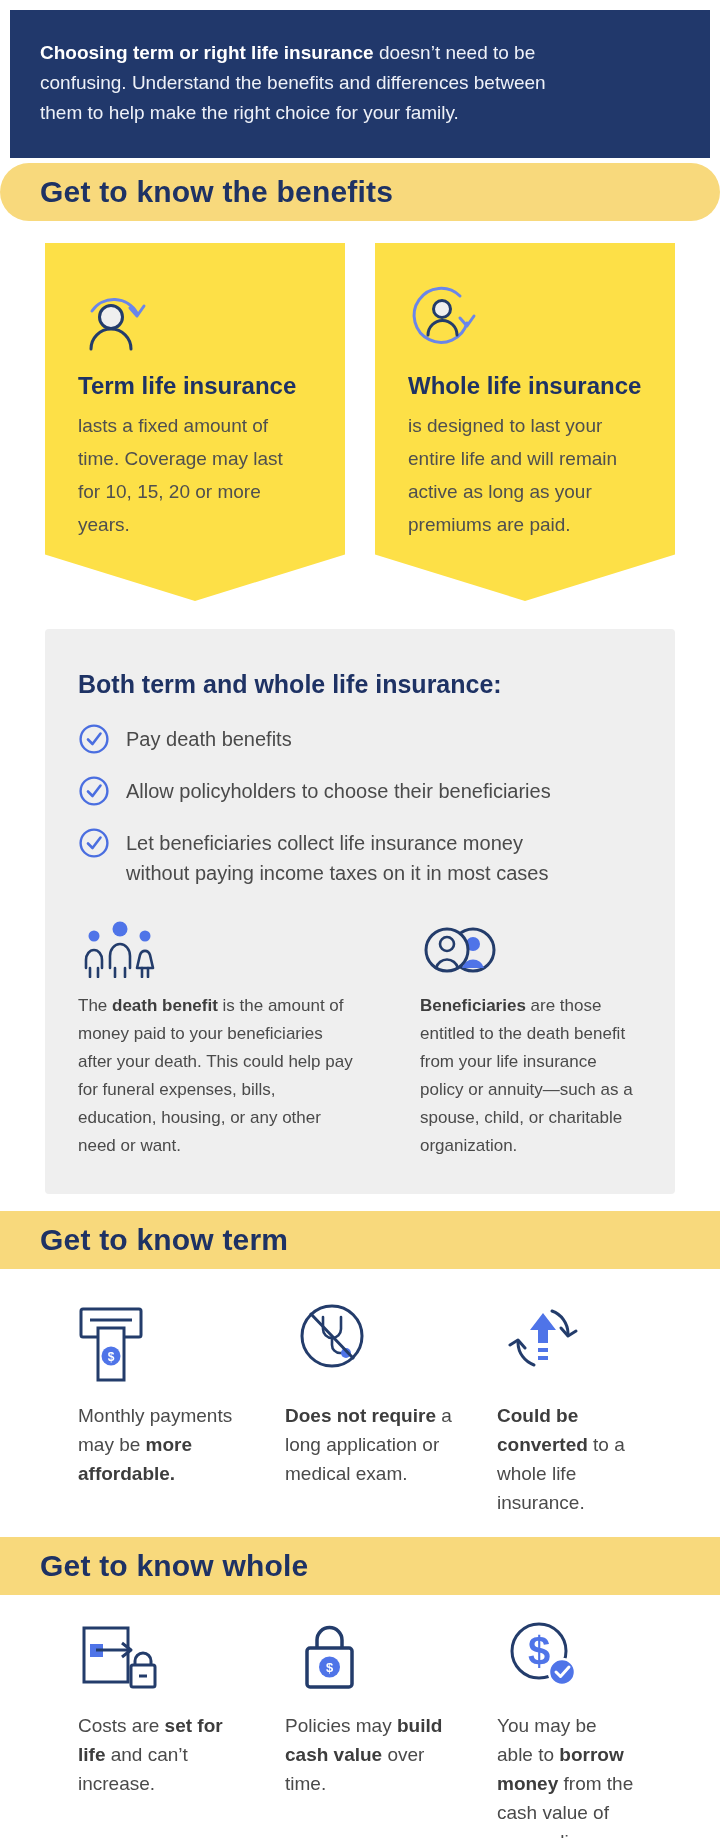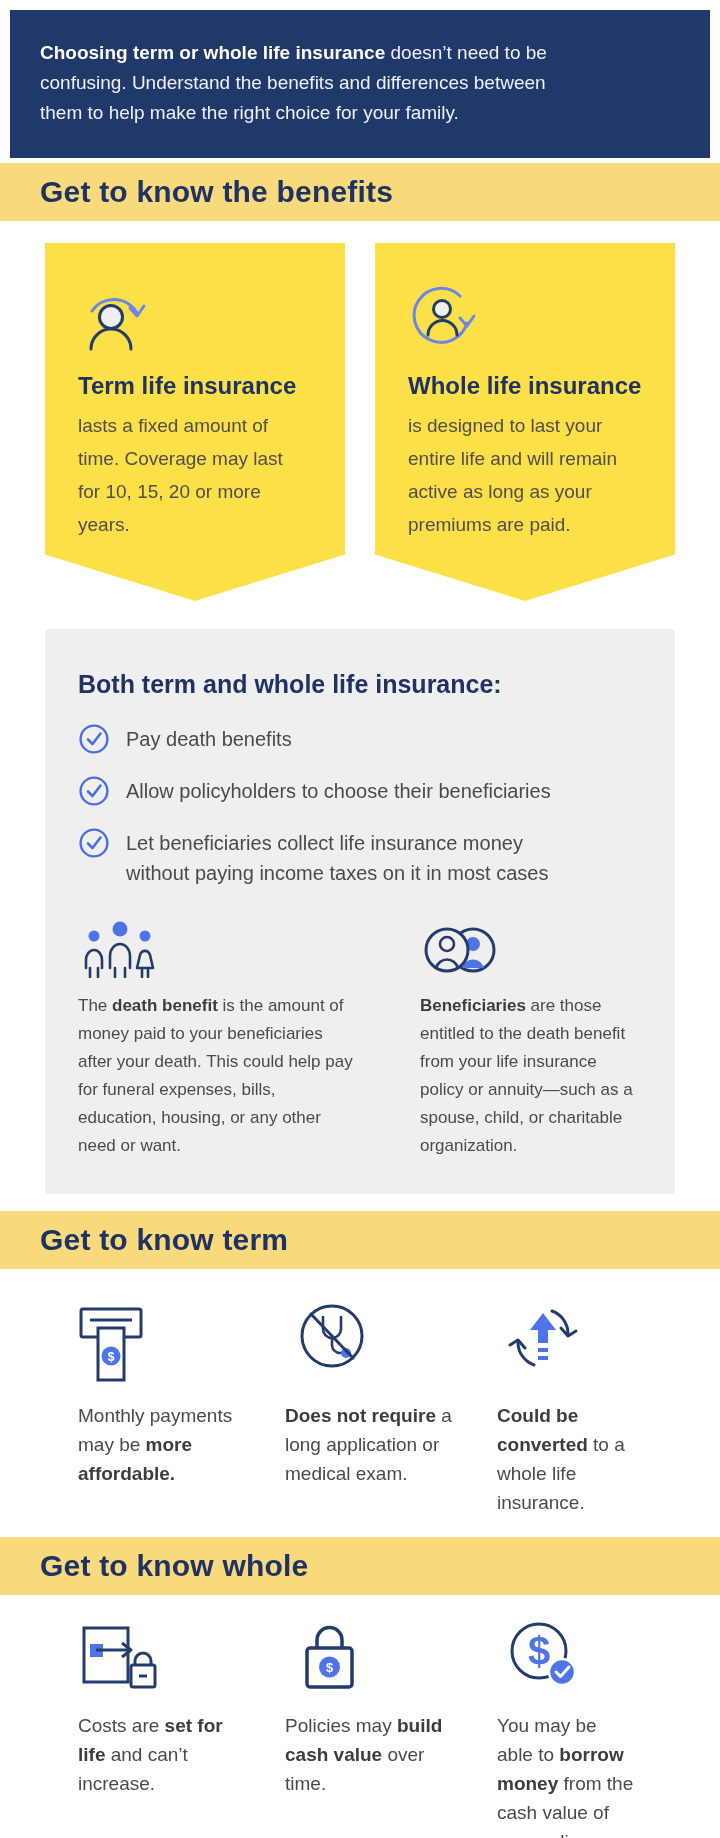--- a/index.html
+++ b/index.html
@@ -7,21 +7,21 @@
     width:720px;height:1838px;overflow:hidden;background:#ffffff;
     font-family:"Liberation Sans",sans-serif;position:relative;
   }
   
   .top-box{margin:10px 10px 0;background:#21386B;padding:28px 30px 30px;}
   .top-box p{margin:0;max-width:552px;font-size:19px;line-height:30px;color:#eef1f8;font-weight:500;}
   .top-box strong{color:#ffffff;font-weight:700;}
   
   .banner{background:#F8D97C;height:58px;line-height:58px;padding-left:40px;
           font-size:30px;font-weight:700;color:#1E3264;letter-spacing:.2px;}
-  .banner.b1{margin-top:5px;}
+  .banner.b1{margin-top:5px;border-radius:29px;}
   .banner.b2{margin-top:0;}
   
   .cards{display:flex;gap:30px;padding:22px 45px 0;}
   .card{width:300px;height:358px;box-sizing:border-box;background:#fde047;
         padding:40px 30px 0 33px;
         clip-path:polygon(0 0,100% 0,100% 87%,50% 100%,0 87%);}
   .card .icn{height:74px;margin-bottom:14px;}
   .card h2{margin:0 0 8px;font-size:24px;line-height:30px;color:#1E3264;font-weight:700;}
   .card p{margin:0;font-size:19px;line-height:33px;color:#4F4F4F;max-width:232px;}
   
@@ -47,21 +47,21 @@
   .features .col:nth-child(1) p{max-width:160px;}
   .features .col:nth-child(2) p{max-width:172px;}
   .features .col:nth-child(3) p{max-width:140px;}
   svg{display:block;}
   svg text{font-family:"Liberation Sans",sans-serif;font-weight:700;}
 </style>
 </head>
 <body>
 
 <div class="top-box">
-  <p><strong>Choosing term or whole life insurance</strong>
+  <p><strong>Choosing term or right life insurance</strong>
     <span>doesn’t need to be confusing. Understand the benefits and differences between them to help make the right choice for your family.</span></p>
 </div>
 
 <div class="banner b1">Get to know the benefits</div>
 
 <div class="cards">
   <div class="card">
     <div class="icn">
       <svg width="74" height="70" viewBox="0 0 74 70">
         <path d="M14 28 A26 25 0 0 1 59 30" fill="none" stroke="#6A86EA" stroke-width="3" stroke-linecap="round"></path>

